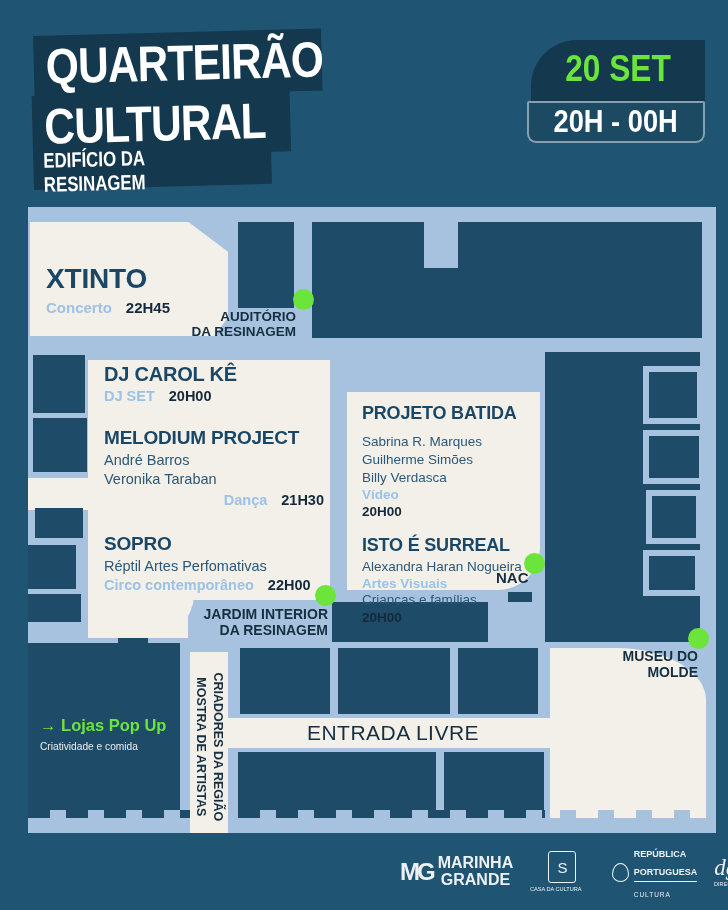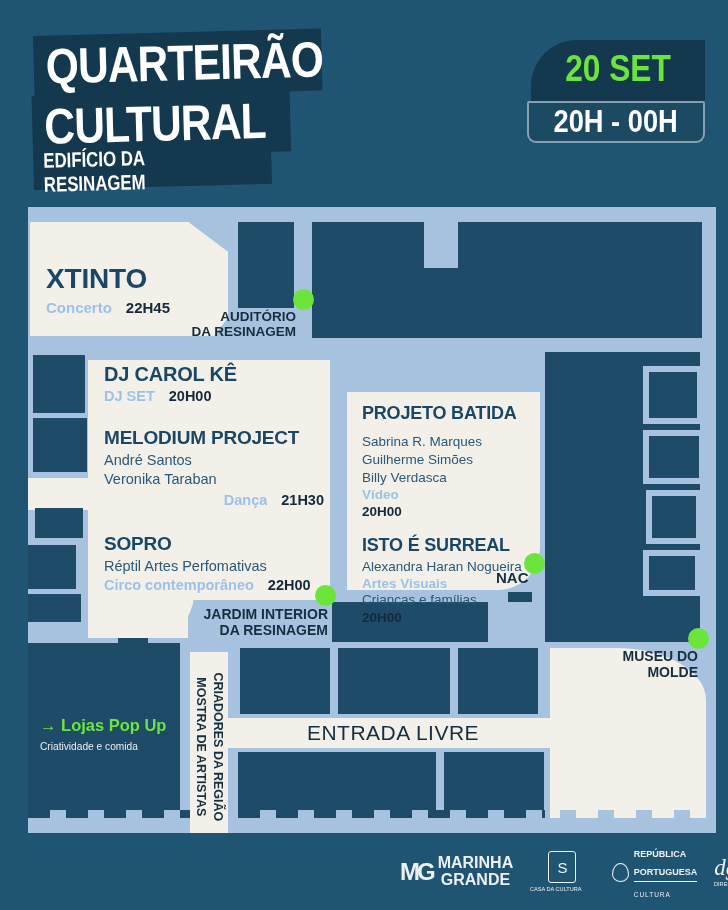--- a/index.html
+++ b/index.html
@@ -162,21 +162,21 @@
   </div>
 
   <div class="ev-block" style="left:104px;top:364px;width:220px;">
     <div class="h-ev" style="font-size:20px;">DJ CAROL KÊ</div>
     <div class="meta-row" style="font-size:14.5px;margin-top:3px;">
       <span class="cat">DJ SET</span>
       <span class="time">20H00</span>
     </div>
     <div class="h-ev" style="margin-top:24px;">MELODIUM PROJECT</div>
     <div class="names" style="margin-top:3px;">
-      <div>André Santos</div>
+      <div>André Barros</div>
       <div>Veronika Taraban</div>
     </div>
     <div class="meta-row" style="font-size:14.5px;margin-top:2px;justify-content:flex-end;">
       <span class="cat">Dança</span>
       <span class="time">21H30</span>
     </div>
     <div class="h-ev" style="margin-top:26px;">SOPRO</div>
     <div class="names" style="margin-top:3px;">
       <div>Réptil Artes Perfomativas</div>
     </div>

